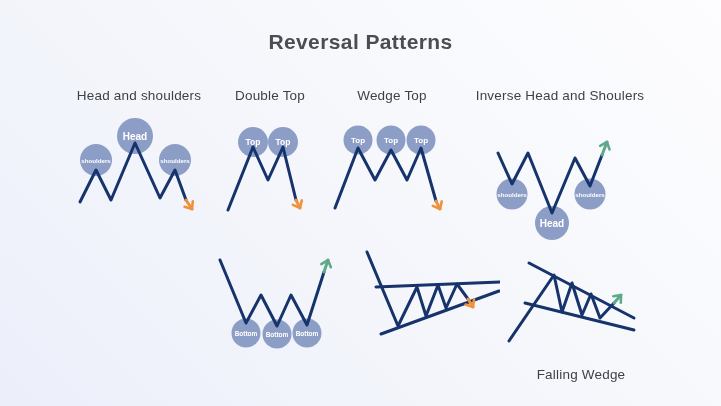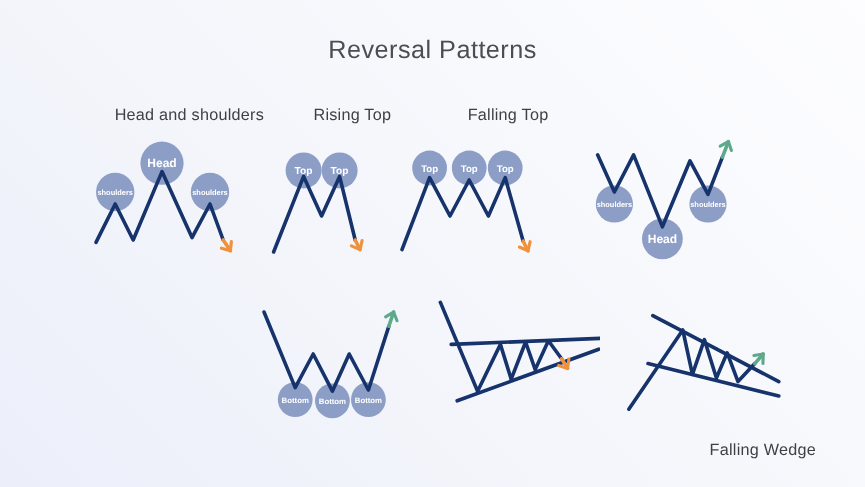--- a/index.html
+++ b/index.html
@@ -7,22 +7,22 @@
     --arrow-down:#f0913c; --arrow-up:#5ea98a;
     --title-text:#4c4c52; --label-text:#3f3f46;
     --bg-start:#fdfdff; --bg-end:#eceffa;
   }
   *{box-sizing:border-box;margin:0;padding:0}
   html,body{width:721px;height:406px}
   body{font-family:"Liberation Sans",sans-serif;overflow:hidden}
   .stage{position:relative;width:721px;height:406px;
          background:linear-gradient(225deg,var(--bg-start) 0%,#f4f6fb 55%,var(--bg-end) 100%)}
   .title{position:absolute;top:30px;left:0;right:0;text-align:center;
-         font-size:21px;font-weight:400;letter-spacing:.4px;color:var(--title-text)}
-  .cell{position:absolute;display:flex;flex-direction:column;align-items:flex-end}
+         font-size:21px;font-weight:700;letter-spacing:.4px;color:var(--title-text)}
+  .cell{position:absolute;display:flex;flex-direction:column;align-items:center}
   .caption{font-size:13.5px;font-weight:500;letter-spacing:.2px;color:var(--label-text);
            white-space:nowrap;line-height:16px}
   .row1 .caption{margin-bottom:8px}
   .row2 .caption{margin-top:7px}
   svg{display:block}
   .pl{fill:none;stroke:var(--line);stroke-width:3;stroke-linejoin:round;stroke-linecap:round}
   .bl{fill:none;stroke:var(--line);stroke-width:3;stroke-linecap:round}
   .circ{fill:var(--circle-fill)}
   .ct{fill:var(--circle-text);font-family:"Liberation Sans",sans-serif;font-weight:600;text-anchor:middle}
   .al-d{stroke:var(--arrow-down);stroke-width:3;stroke-linecap:round}
@@ -51,56 +51,57 @@
       <circle class="circ" cx="117" cy="48" r="16"></circle>
       <text class="ct" x="38" y="50.5" font-size="6.2">shoulders</text>
       <text class="ct" x="77" y="27.5" font-size="10">Head</text>
       <text class="ct" x="117" y="50.5" font-size="6.2">shoulders</text>
       <polyline class="pl" points="22,90 38,58 53,88 77,31 102,86 117,58 128,88"></polyline>
       <line class="al-d" x1="128" y1="88" x2="134" y2="97" marker-end="url(#ah-d-1)"></line>
     </svg>
   </figure>
 
   <figure class="cell row1" style="left:222px;top:88px">
-    <figcaption class="caption" style="transform:translateX(-8px)">Rising Top</figcaption>
+    <figcaption class="caption" style="transform:translateX(-8px)">Double Top</figcaption>
     <svg width="112" height="126" viewBox="0 0 112 126">
       <defs>
         <marker id="ah-d-2" markerUnits="userSpaceOnUse" markerWidth="14" markerHeight="14" refX="8" refY="7" orient="auto">
           <path class="ah ah-d" d="M2,2 L8,7 L2,12"></path>
         </marker>
       </defs>
       <circle class="circ" cx="31" cy="30" r="15"></circle>
       <circle class="circ" cx="61" cy="30" r="15"></circle>
       <text class="ct" x="31" y="33" font-size="8.5">Top</text>
       <text class="ct" x="61" y="33" font-size="8.5">Top</text>
       <polyline class="pl" points="6,98 31,35 46,68 61,35 74,88"></polyline>
       <line class="al-d" x1="74" y1="88" x2="78" y2="96" marker-end="url(#ah-d-2)"></line>
     </svg>
   </figure>
 
   <figure class="cell row1" style="left:330px;top:88px">
-    <figcaption class="caption" style="transform:translateX(-3px)">Falling Top</figcaption>
+    <figcaption class="caption" style="transform:translateX(-3px)">Wedge Top</figcaption>
     <svg width="130" height="126" viewBox="0 0 130 126">
       <defs>
         <marker id="ah-d-3" markerUnits="userSpaceOnUse" markerWidth="14" markerHeight="14" refX="8" refY="7" orient="auto">
           <path class="ah ah-d" d="M2,2 L8,7 L2,12"></path>
         </marker>
       </defs>
       <circle class="circ" cx="28" cy="28" r="14.5"></circle>
       <circle class="circ" cx="61" cy="28" r="14.5"></circle>
       <circle class="circ" cx="91" cy="28" r="14.5"></circle>
       <text class="ct" x="28" y="31" font-size="8">Top</text>
       <text class="ct" x="61" y="31" font-size="8">Top</text>
       <text class="ct" x="91" y="31" font-size="8">Top</text>
       <polyline class="pl" points="5,96 28,36 45,68 61,38 77,68 91,36 106,89"></polyline>
       <line class="al-d" x1="106" y1="89" x2="110" y2="97" marker-end="url(#ah-d-3)"></line>
     </svg>
   </figure>
 
   <figure class="cell row1" style="left:478px;top:88px">
+    <figcaption class="caption" style="transform:translateX(-8px)">Inverse Head and Shoulers</figcaption>
     <svg width="180" height="132" viewBox="0 0 180 132">
       <defs>
         <marker id="ah-u-4" markerUnits="userSpaceOnUse" markerWidth="14" markerHeight="14" refX="8" refY="7" orient="auto">
           <path class="ah ah-u" d="M2,2 L8,7 L2,12"></path>
         </marker>
       </defs>
       <circle class="circ" cx="34" cy="82" r="15.5"></circle>
       <circle class="circ" cx="74" cy="111" r="17"></circle>
       <circle class="circ" cx="112" cy="82" r="15.5"></circle>
       <text class="ct" x="34" y="84.5" font-size="6.2">shoulders</text>
@@ -137,21 +138,21 @@
           <path class="ah ah-d" d="M2,2 L8,7 L2,12"></path>
         </marker>
       </defs>
       <line class="bl" x1="24" y1="39" x2="148" y2="34"></line>
       <line class="bl" x1="29" y1="86" x2="147" y2="43"></line>
       <polyline class="pl" points="15,4 46,78 65,39 74,68 86,37 94,60 105,36 116,51"></polyline>
       <line class="al-d" x1="116" y1="51" x2="121" y2="59" marker-end="url(#ah-d-7)"></line>
     </svg>
   </figure>
 
-  <figure class="cell row2" style="left:516px;top:250px">
+  <figure class="cell row2" style="left:501px;top:250px">
     <svg width="168" height="110" viewBox="0 0 168 110">
       <defs>
         <marker id="ah-u-8" markerUnits="userSpaceOnUse" markerWidth="14" markerHeight="14" refX="8" refY="7" orient="auto">
           <path class="ah ah-u" d="M2,2 L8,7 L2,12"></path>
         </marker>
       </defs>
       <line class="bl" x1="28" y1="13" x2="133" y2="68"></line>
       <line class="bl" x1="24" y1="53" x2="133" y2="80"></line>
       <polyline class="pl" points="8,91 53,25 61,62 71,33 81,65 90,44 99,68 113,53"></polyline>
       <line class="al-u" x1="113" y1="53" x2="120" y2="45" marker-end="url(#ah-u-8)"></line>

